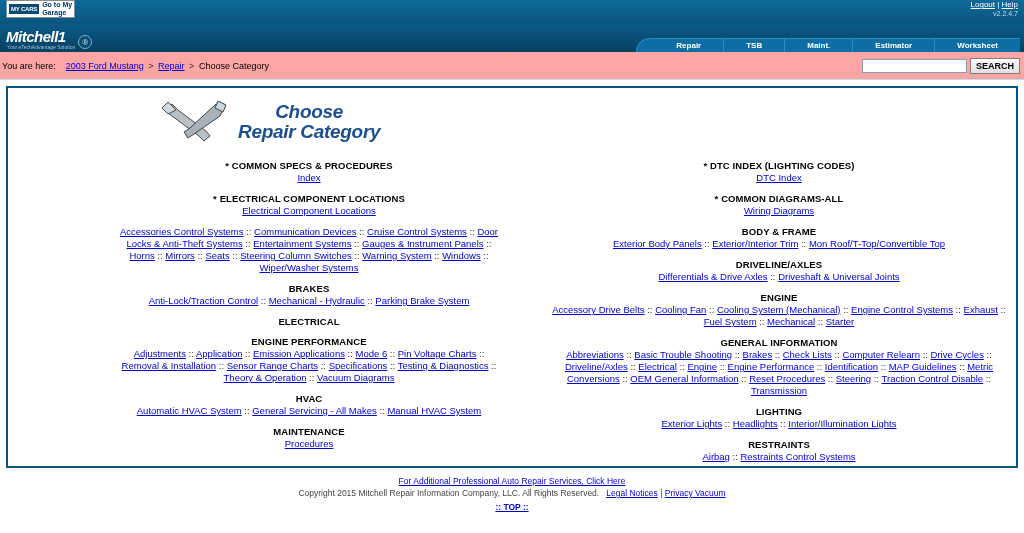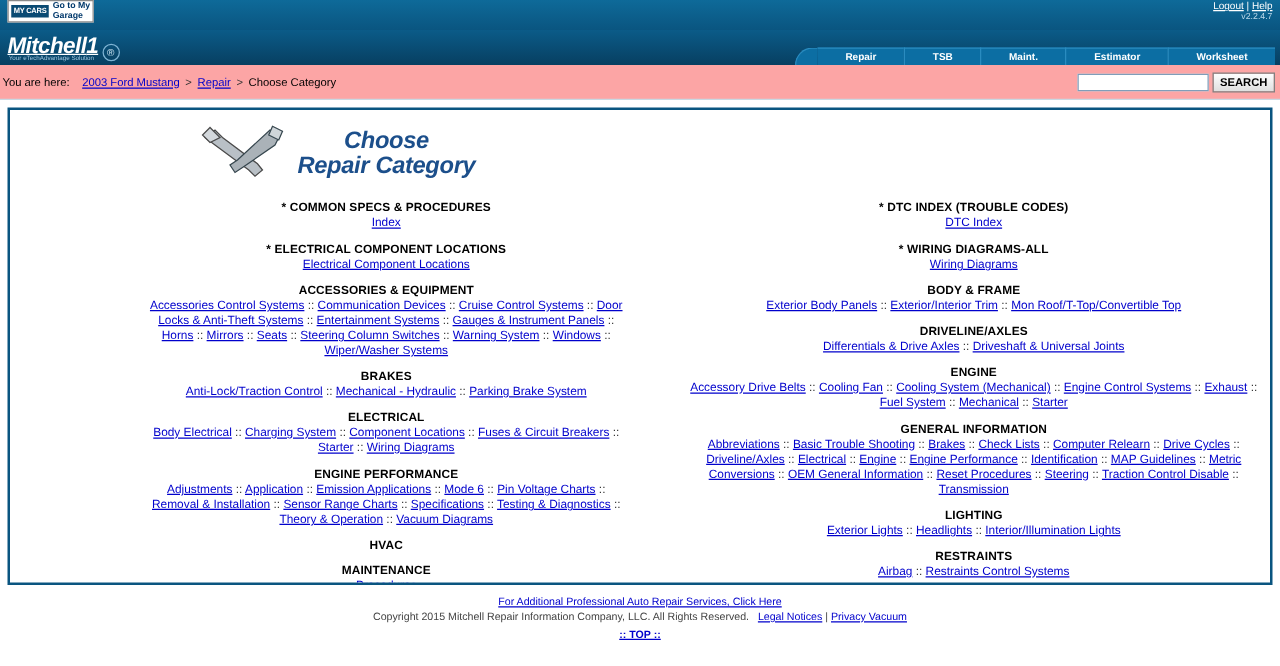--- a/index.html
+++ b/index.html
@@ -67,24 +67,23 @@
   }
   .brand {
     display: flex;
     align-items: flex-end;
     padding-bottom: 2px;
   }
   .brand-name {
     color: #ffffff;
     font-weight: bold;
     font-style: italic;
-    font-size: 18px;
+    font-size: 15px;
     letter-spacing: -0.5px;
     line-height: 15px;
-    text-decoration: underline;
   }
   .brand-tag {
     color: #9fc6de;
     font-size: 5px;
     line-height: 6px;
     margin-left: 1px;
   }
   .brand-circle {
     width: 14px; height: 14px;
     border-radius: 50%;
@@ -304,50 +303,49 @@
     <div class="col left" id="left-col">
         <div class="group">
           <div class="group-head">* COMMON SPECS &amp; PROCEDURES</div>
           <div class="group-links"><a>Index</a></div>
         </div>
         <div class="group">
           <div class="group-head">* ELECTRICAL COMPONENT LOCATIONS</div>
           <div class="group-links"><a>Electrical Component Locations</a></div>
         </div>
         <div class="group">
-          <div class="group-head">ACCESSORIES &amp; EQUIPMENT</div>
           <div class="group-links"><a>Accessories Control Systems</a><span class="sep2"> :: </span><a>Communication Devices</a><span class="sep2"> :: </span><a>Cruise Control Systems</a><span class="sep2"> :: </span><a>Door Locks &amp; Anti-Theft Systems</a><span class="sep2"> :: </span><a>Entertainment Systems</a><span class="sep2"> :: </span><a>Gauges &amp; Instrument Panels</a><span class="sep2"> :: </span><a>Horns</a><span class="sep2"> :: </span><a>Mirrors</a><span class="sep2"> :: </span><a>Seats</a><span class="sep2"> :: </span><a>Steering Column Switches</a><span class="sep2"> :: </span><a>Warning System</a><span class="sep2"> :: </span><a>Windows</a><span class="sep2"> :: </span><a>Wiper/Washer Systems</a></div>
         </div>
         <div class="group">
           <div class="group-head">BRAKES</div>
           <div class="group-links"><a>Anti-Lock/Traction Control</a><span class="sep2"> :: </span><a>Mechanical - Hydraulic</a><span class="sep2"> :: </span><a>Parking Brake System</a></div>
         </div>
         <div class="group">
           <div class="group-head">ELECTRICAL</div>
-          <div class="group-links"><a>Body Electrical</a><span class="sep2"> :: </span><a>Charging System</a><span class="sep2"> :: </span><a>Component Locations</a><span class="sep2"> :: </span><a>Fuses &amp; Circuit Breakers</a><span class="sep2"> :: </span><a>Starter</a><span class="sep2"> :: </span><a>Wiring Diagrams</a></div>
         </div>
         <div class="group">
           <div class="group-head">ENGINE PERFORMANCE</div>
           <div class="group-links"><a>Adjustments</a><span class="sep2"> :: </span><a>Application</a><span class="sep2"> :: </span><a>Emission Applications</a><span class="sep2"> :: </span><a>Mode 6</a><span class="sep2"> :: </span><a>Pin Voltage Charts</a><span class="sep2"> :: </span><a>Removal &amp; Installation</a><span class="sep2"> :: </span><a>Sensor Range Charts</a><span class="sep2"> :: </span><a>Specifications</a><span class="sep2"> :: </span><a>Testing &amp; Diagnostics</a><span class="sep2"> :: </span><a>Theory &amp; Operation</a><span class="sep2"> :: </span><a>Vacuum Diagrams</a></div>
         </div>
         <div class="group">
           <div class="group-head">HVAC</div>
+          <div class="group-links"><a>Automatic HVAC System</a><span class="sep2"> :: </span><a>General Servicing - All Makes</a><span class="sep2"> :: </span><a>Manual HVAC System</a></div>
         </div>
         <div class="group">
           <div class="group-head">MAINTENANCE</div>
           <div class="group-links"><a>Procedures</a></div>
         </div>
       </div>
     <div class="col right" id="right-col">
         <div class="group">
-          <div class="group-head">* DTC INDEX (TROUBLE CODES)</div>
+          <div class="group-head">* DTC INDEX (LIGHTING CODES)</div>
           <div class="group-links"><a>DTC Index</a></div>
         </div>
         <div class="group">
-          <div class="group-head">* WIRING DIAGRAMS-ALL</div>
+          <div class="group-head">* COMMON DIAGRAMS-ALL</div>
           <div class="group-links"><a>Wiring Diagrams</a></div>
         </div>
         <div class="group">
           <div class="group-head">BODY &amp; FRAME</div>
           <div class="group-links"><a>Exterior Body Panels</a><span class="sep2"> :: </span><a>Exterior/Interior Trim</a><span class="sep2"> :: </span><a>Mon Roof/T-Top/Convertible Top</a></div>
         </div>
         <div class="group">
           <div class="group-head">DRIVELINE/AXLES</div>
           <div class="group-links"><a>Differentials &amp; Drive Axles</a><span class="sep2"> :: </span><a>Driveshaft &amp; Universal Joints</a></div>
         </div>

